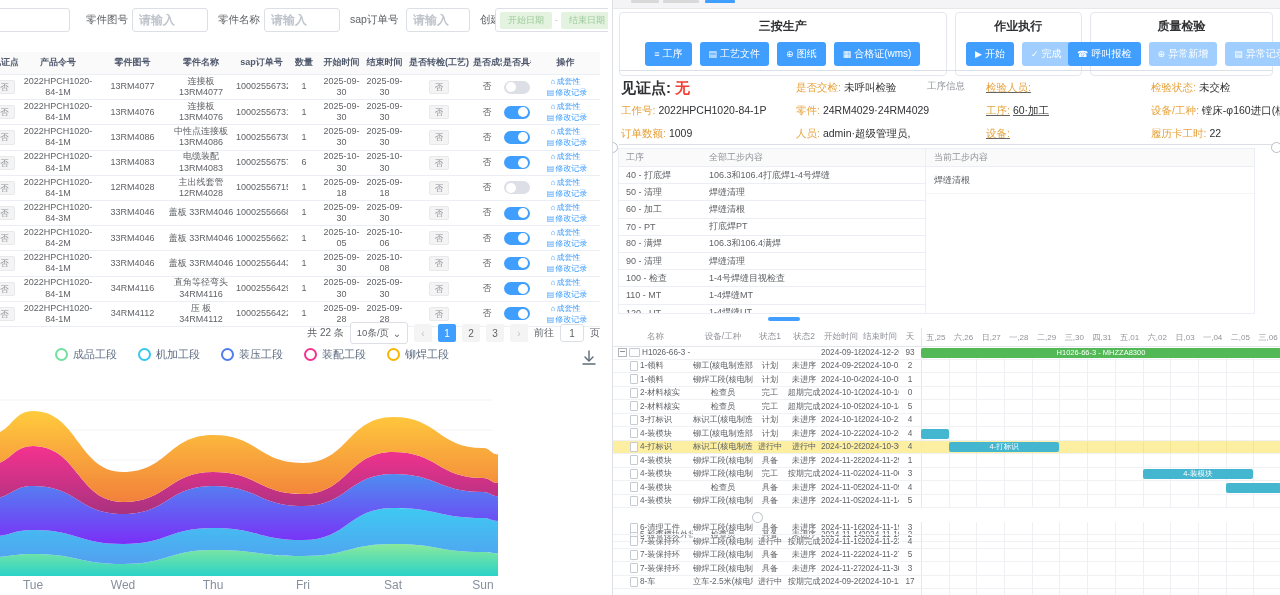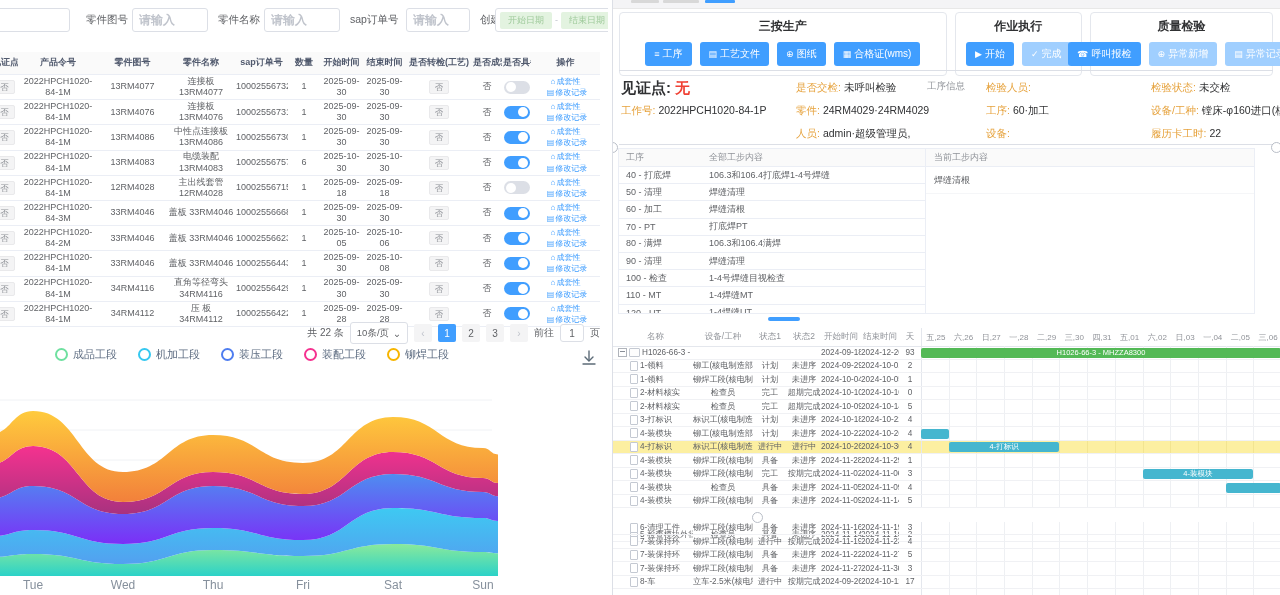--- a/index.html
+++ b/index.html
@@ -453,27 +453,28 @@
 
     <div class="divider" style="top:64px;">
       <span class="dline"></span>
       <span class="dtext">工序信息</span>
     </div>
 
     <div id="infogrid">
         <div class="infocol" style="left: 8px;">
           <div class="irow"><span class="wlabel">见证点:</span><span class="wval">无</span></div>
           <div class="irow"><span class="ilabel">工作号:</span><span class="ival">2022HPCH1020-84-1P</span></div>
+          <div class="irow"><span class="ilabel">订单数额:</span><span class="ival">1009</span></div>
         </div>
         <div class="infocol" style="left: 183px;">
           <div class="irow"><span class="ilabel">是否交检:</span><span class="ival">未呼叫检验</span></div>
           <div class="irow"><span class="ilabel">零件:</span><span class="ival">24RM4029·24RM4029</span></div>
           <div class="irow"><span class="ilabel">人员:</span><span class="ival">admin·超级管理员,</span></div>
         </div>
-        <div class="infocol" style="left: 373px;">
+        <div class="infocol" style="left: 373px; text-decoration: underline;">
           <div class="irow"><span class="ilabel">检验人员:</span><span class="ival"></span></div>
           <div class="irow"><span class="ilabel">工序:</span><span class="ival">60·加工</span></div>
           <div class="irow"><span class="ilabel">设备:</span><span class="ival"></span></div>
         </div>
         <div class="infocol" style="left: 538px;">
           <div class="irow"><span class="ilabel">检验状态:</span><span class="ival">未交检</span></div>
           <div class="irow"><span class="ilabel">设备/工种:</span><span class="ival">镗床-φ160进口(核电制造部)</span></div>
           <div class="irow"><span class="ilabel">履历卡工时:</span><span class="ival">22</span></div>
         </div>
       </div>

